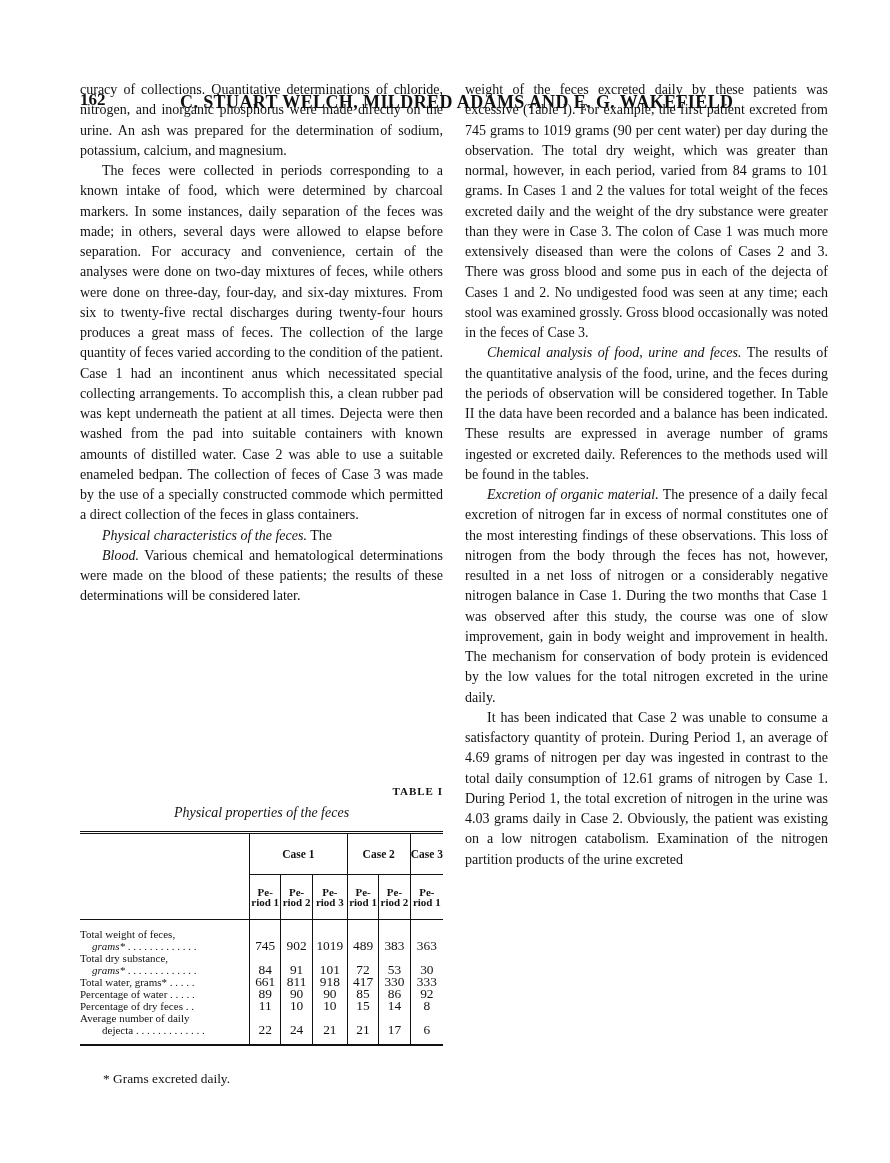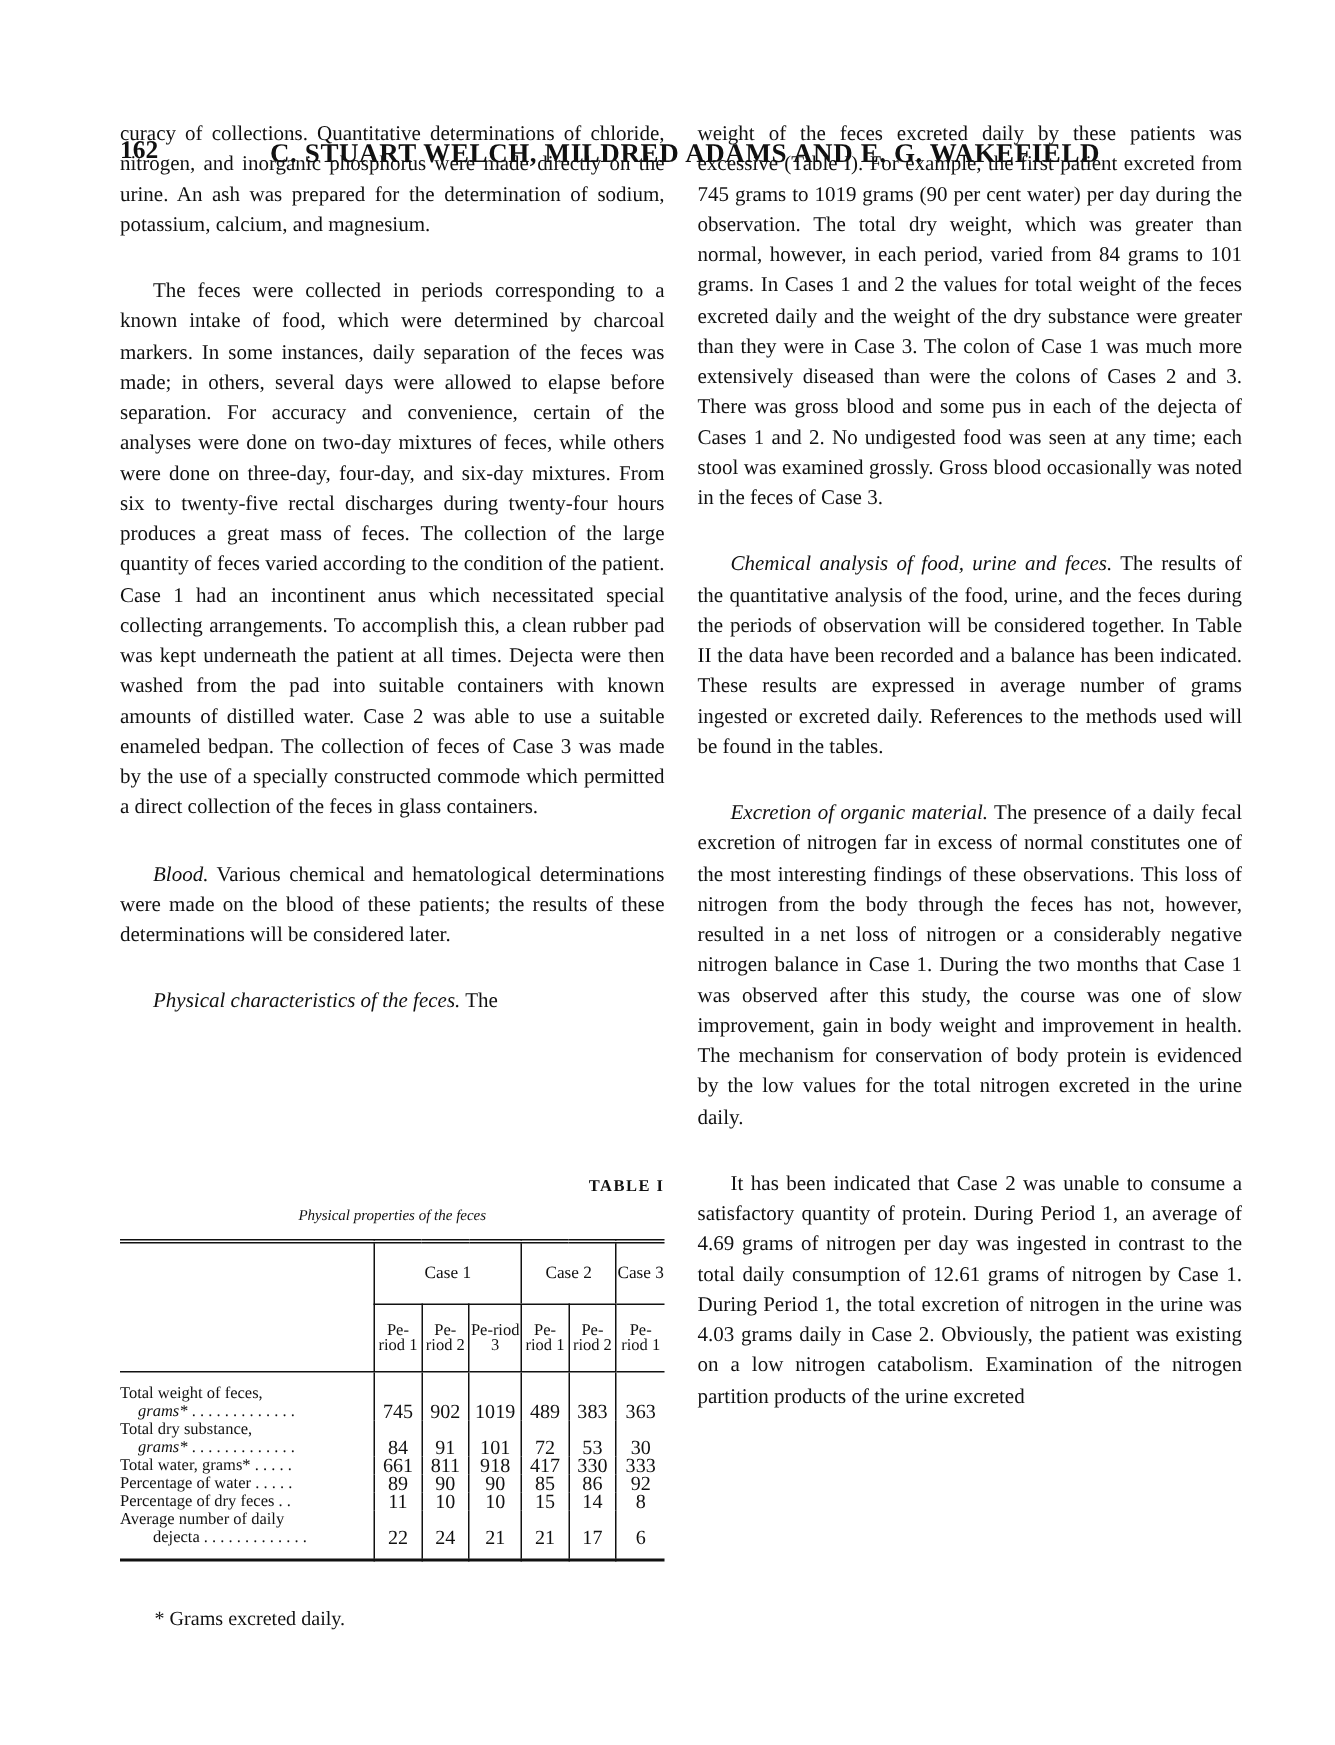--- a/index.html
+++ b/index.html
@@ -18,40 +18,40 @@
     position: absolute; left: 100px; top: 2px; font-size: 18px;
     letter-spacing: 0.4px; font-weight: bold;
   }
   .col {
     position: absolute; top: 80px; width: 363px;
     font-size: 14px; line-height: 20.25px; text-align: justify;
   }
   .col-left { left: 80px; }
   .col-right { left: 465px; }
   .col p { margin: 0; }
-  .col p.indent { text-indent: 22px; margin-top: 24px; }
+  .col p.indent { text-indent: 22px; }
   .col .it { font-style: italic; }
   .table-block {
     position: absolute; left: 80px; top: 785px; width: 363px;
   }
   .table-label {
     text-align: right; font-size: 11px; letter-spacing: 1px; font-weight: bold;
     margin-bottom: 8px;
   }
   .table-caption {
-    text-align: center; font-size: 10px; font-style: italic; margin-bottom: 10px;
+    text-align: center; font-size: 14px; font-style: italic; margin-bottom: 10px;
   }
   table.data {
     width: 363px; border-collapse: collapse; font-size: 13px; line-height: 13px;
     border-top: 3px double #111;
     border-bottom: 2px solid #111;
   }
   table.data th, table.data td { padding: 0; }
   table.data th {
-    font-weight: normal; font-size: 11px; line-height: 10px; text-align: center;
+    font-weight: bold; font-size: 11px; line-height: 10px; text-align: center;
     border-left: 1px solid #111; border-bottom: 1px solid #111;
   }
   table.data th.case-h { height: 40px; font-size: 11.5px; }
   table.data th.period-h { height: 44px; }
   table.data th.stub-h { border-left: none; border-bottom: 1px solid #111; }
   table.data td.stub {
     width: 167px; text-align: left; font-size: 11px; line-height: 12px;
     padding-right: 2px; vertical-align: bottom;
   }
   table.data td.val {
@@ -70,22 +70,22 @@
 <body>
 
 <div class="header">
   <span class="page-num">162</span>
   <span class="running-head">C. STUART WELCH, MILDRED ADAMS AND E. G. WAKEFIELD</span>
 </div>
 
 <div class="col col-left">
   <p>curacy of collections. Quantitative determinations of chloride, nitrogen, and inorganic phosphorus were made directly on the urine. An ash was prepared for the determination of sodium, potassium, calcium, and magnesium.</p>
   <p class="indent">The feces were collected in periods corresponding to a known intake of food, which were determined by charcoal markers. In some instances, daily separation of the feces was made; in others, several days were allowed to elapse before separation. For accuracy and convenience, certain of the analyses were done on two-day mixtures of feces, while others were done on three-day, four-day, and six-day mixtures. From six to twenty-five rectal discharges during twenty-four hours produces a great mass of feces. The collection of the large quantity of feces varied according to the condition of the patient. Case 1 had an incontinent anus which necessitated special collecting arrangements. To accomplish this, a clean rubber pad was kept underneath the patient at all times. Dejecta were then washed from the pad into suitable containers with known amounts of distilled water. Case 2 was able to use a suitable enameled bedpan. The collection of feces of Case 3 was made by the use of a specially constructed commode which permitted a direct collection of the feces in glass containers.</p>
+  <p class="indent"><span class="it">Physical characteristics of the feces.</span><span> The</span></p>
   <p class="indent"><span class="it">Blood.</span><span> Various chemical and hematological determinations were made on the blood of these patients; the results of these determinations will be considered later.</span></p>
-  <p class="indent"><span class="it">Physical characteristics of the feces.</span><span> The</span></p>
 </div>
 
 <div class="table-block">
   <div class="table-label">TABLE I</div>
   <div class="table-caption">Physical properties of the feces</div>
   <table class="data">
     <thead>
       <tr>
         <th class="stub-h" rowspan="2"></th>
         <th class="case-h" colspan="3">Case 1</th>

